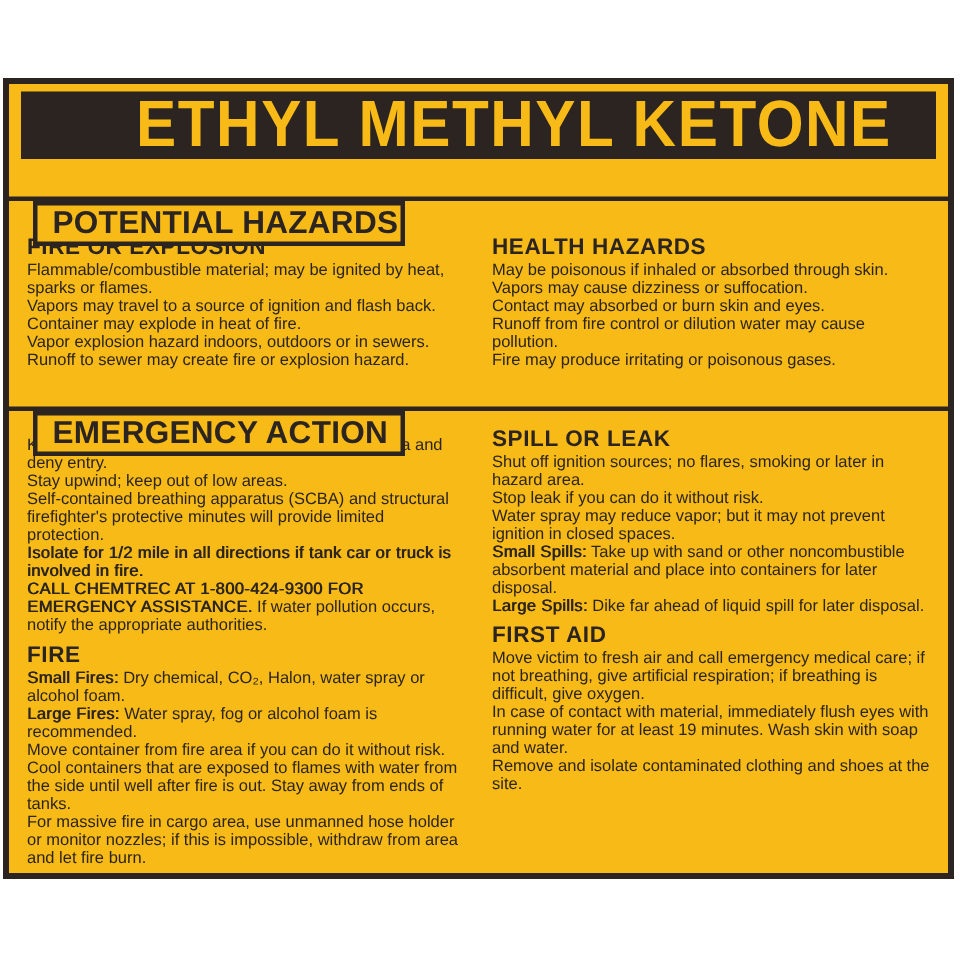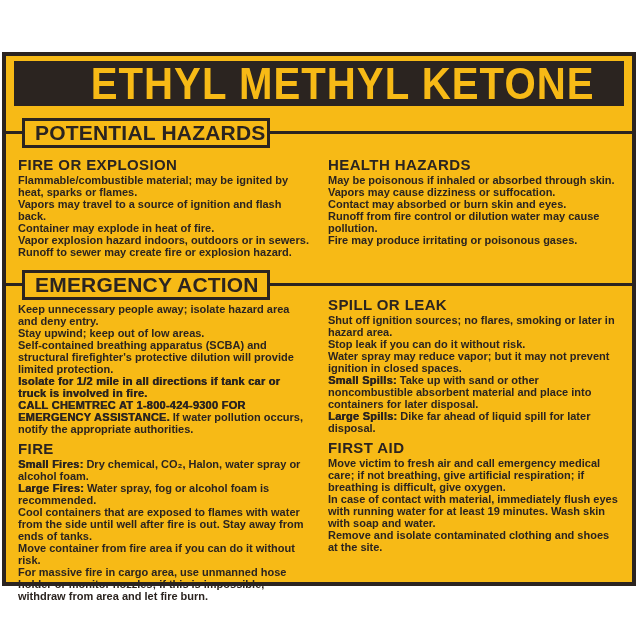--- a/index.html
+++ b/index.html
@@ -48,21 +48,21 @@
   }
   .rule-row::before{
     content:"";
     position:absolute;
     left:-12px; right:-12px; top:50%;
     margin-top:-2px;
     border-top:3px solid var(--ink);
   }
   .rule-box{
     position:absolute;
-    left:4px; top:0;
+    left:4px; top:16px;
     width:248px; height:30px;
     background:var(--yellow);
     border:3px solid var(--ink);
     display:flex; align-items:center;
     padding-left:10px;
     font-size:21px;
     font-weight:700;
     letter-spacing:0.2px;
     white-space:nowrap;
   }
@@ -76,21 +76,21 @@
   .h{
     font-size:15px;
     font-weight:700;
     letter-spacing:0.4px;
     margin:5px 0 1px 0;
     white-space:nowrap;
   }
   .t{
     font-size:11px;
     line-height:1.09;
-    font-weight:700;
+    font-weight:400;
   }
   .xb{
     text-shadow:0.5px 0 0 currentColor;
     letter-spacing:0.25px;
   }
   .footer{
     position:absolute;
     left:0; right:0; bottom:5px;
     display:flex; align-items:center; justify-content:center;
     gap:13px;
@@ -139,29 +139,29 @@
     </div>
 
     <div class="rule-row">
       <div class="rule-box">EMERGENCY ACTION</div>
     </div>
 
     <div class="cols">
       <div>
         <p class="t">Keep unnecessary people away; isolate hazard area and deny entry.</p>
         <p class="t">Stay upwind; keep out of low areas.</p>
-        <p class="t">Self-contained breathing apparatus (SCBA) and structural firefighter's protective dilution will provide limited protection.</p>
+        <p class="t">Self-contained breathing apparatus (SCBA) and structural firefighter's protective minutes will provide limited protection.</p>
         <p class="t xb">Isolate for 1/2 mile in all directions if tank car or truck is involved in fire.</p>
         <p class="t"><span class="xb">CALL CHEMTREC AT 1-800-424-9300 FOR EMERGENCY ASSISTANCE.</span><span> If water pollution occurs, notify the appropriate authorities.</span></p>
 
         <div class="h">FIRE</div>
         <p class="t"><span class="xb">Small Fires:</span><span> Dry chemical, CO₂, Halon, water spray or alcohol foam.</span></p>
         <p class="t"><span class="xb">Large Fires:</span><span> Water spray, fog or alcohol foam is recommended.</span></p>
+        <p class="t">Move container from fire area if you can do it without risk.</p>
         <p class="t">Cool containers that are exposed to flames with water from the side until well after fire is out. Stay away from ends of tanks.</p>
-        <p class="t">Move container from fire area if you can do it without risk.</p>
         <p class="t">For massive fire in cargo area, use unmanned hose holder or monitor nozzles; if this is impossible, withdraw from area and let fire burn.</p>
       </div>
 
       <div class="raise">
 
         <div class="h">SPILL OR LEAK</div>
         <p class="t">Shut off ignition sources; no flares, smoking or later in hazard area.</p>
         <p class="t">Stop leak if you can do it without risk.</p>
         <p class="t">Water spray may reduce vapor; but it may not prevent ignition in closed spaces.</p>
         <p class="t"><span class="xb">Small Spills:</span><span> Take up with sand or other noncombustible absorbent material and place into containers for later disposal.</span></p>

